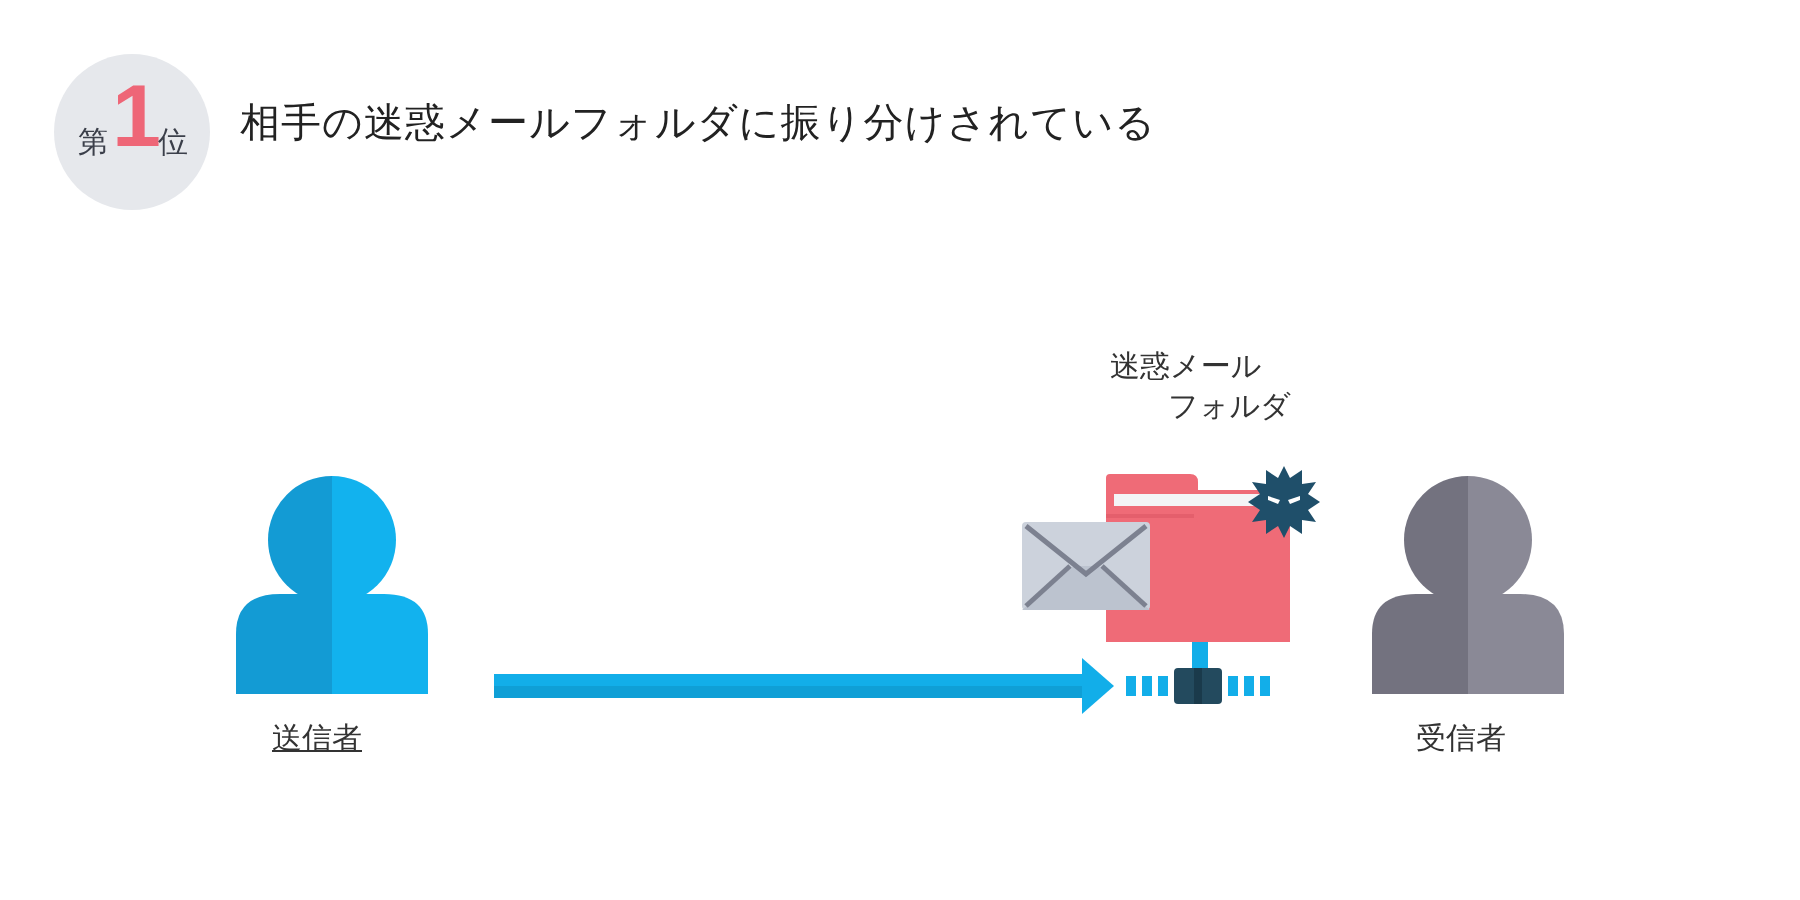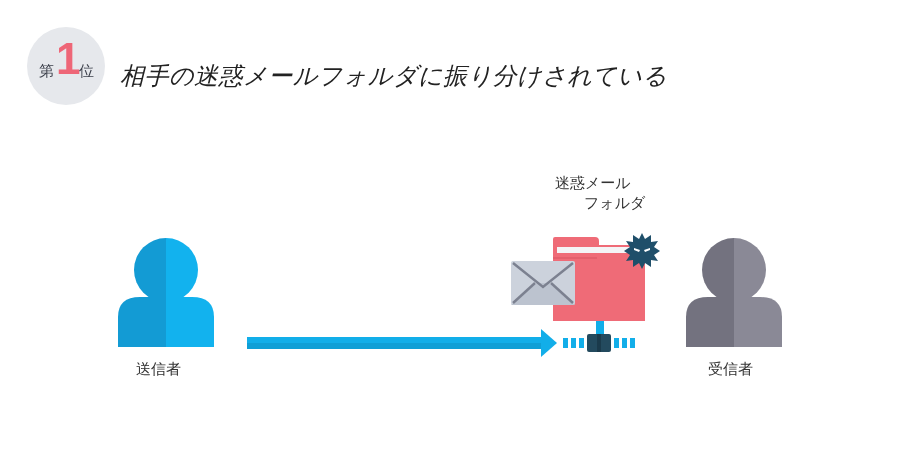--- a/index.html
+++ b/index.html
@@ -14,22 +14,22 @@
   .badge-inner { position: absolute; left: 0; top: 0; width: 78px; height: 78px; }
   .badge-small { position: absolute; font-size: 15px; color: #3b3f4a; top: 35px; }
   .badge-small.left { left: 12px; }
   .badge-small.right { left: 52px; }
   .badge-num {
     position: absolute; left: 29px; top: 10px; font-size: 44px; font-weight: bold;
     color: #ee6677; font-family: "Liberation Sans", sans-serif; line-height: 1;
   }
 
   .title {
-    position: absolute; left: 120px; top: 60px; font-size: 24px; color: #222222;
-    letter-spacing: 0.5px; white-space: nowrap; font-style: italic;
+    position: absolute; left: 120px; top: 48px; font-size: 20px; color: #222222;
+    letter-spacing: 0.5px; white-space: nowrap;
   }
 
   .label { position: absolute; font-size: 15px; color: #333333; white-space: nowrap; text-align: center; }
 
   svg { position: absolute; overflow: visible; }
 </style>
 </head>
 <body>
 
 <div class="badge">
@@ -53,21 +53,21 @@
   </defs>
   <g clip-path="url(#sR)" fill="#12b2ee">
     <circle cx="48" cy="33" r="32"></circle>
     <path d="M0 110 V80 Q0 60 22 60 H74 Q96 60 96 80 V110 Z"></path>
   </g>
   <g clip-path="url(#sL)" fill="#139bd4">
     <circle cx="48" cy="33" r="32"></circle>
     <path d="M0 110 V80 Q0 60 22 60 H74 Q96 60 96 80 V110 Z"></path>
   </g>
 </svg>
-<div class="label" style="left:136px; top:360px;">送信者</div>
+<div class="label" style="left:136px; top:360px;text-decoration:underline;">送信者</div>
 
 <svg style="left:247px; top:329px;" width="312" height="28" viewBox="0 0 312 28">
   <rect x="0" y="8" width="296" height="12" fill="#12aee9"></rect>
   <rect x="0" y="14" width="296" height="6" fill="#0f9fd6"></rect>
   <polygon points="294,0 310,14 294,28" fill="#12aee9"></polygon>
 </svg>
 
 <div class="label" style="left:555px; top:174px;text-align:right;">迷惑メール</div>
 <div class="label" style="left:584px; top:194px;">フォルダ</div>
 

